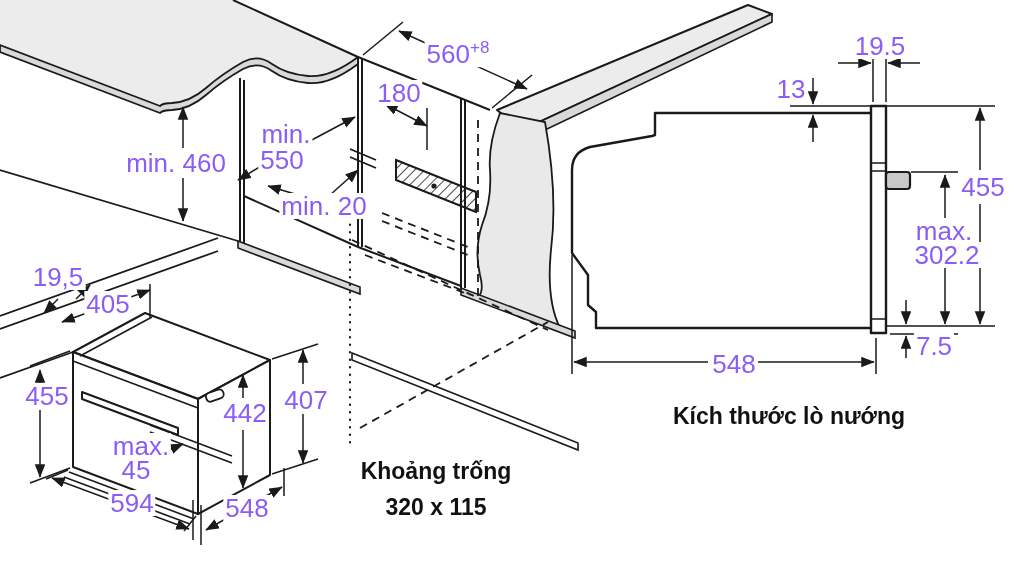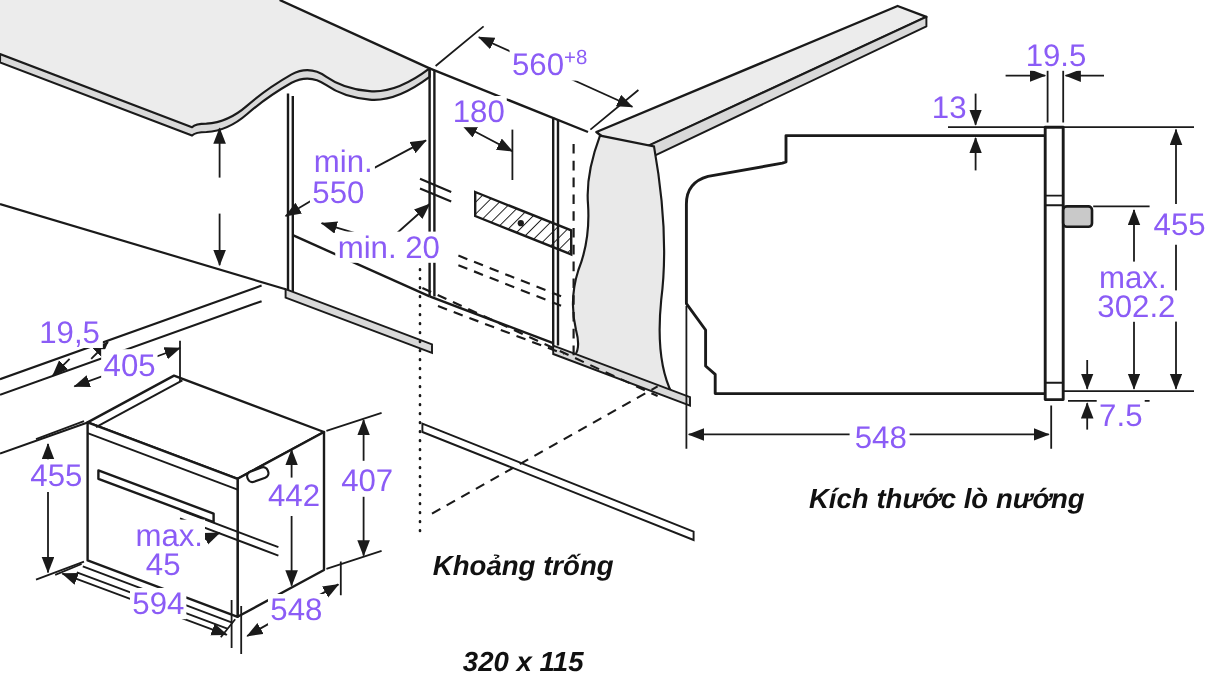--- a/index.html
+++ b/index.html
@@ -3,22 +3,22 @@
 <meta charset="utf-8">
 <style>
   html,body{margin:0;padding:0;background:#fff;}
   .canvas{position:relative;width:1020px;height:570px;background:#fff;overflow:hidden;
           font-family:"Liberation Sans", sans-serif;}
   svg{position:absolute;left:0;top:0;}
   .lbl{position:absolute;transform:translate(-50%,-50%);font-size:26px;line-height:1;
        color:#8b5cf6;background:#fff;padding:0 2px;white-space:nowrap;}
   .lbl sup{font-size:17px;}
   .cap{position:absolute;transform:translate(-50%,-50%);font-size:23px;font-weight:bold;
-       color:#111;white-space:nowrap;text-align:center;background:transparent;font-style:italic;}
-  .cap .line{display:block;line-height:36px;margin-top:44px;}
+       color:#111;white-space:nowrap;text-align:center;background:transparent;}
+  .cap .line{display:block;line-height:36px;}
 </style>
 </head>
 <body>
 
 <div class="canvas">
 
 <svg width="1020" height="570" viewBox="0 0 1020 570">
   <defs>
     <marker id="ah" markerWidth="10" markerHeight="8" refX="8.5" refY="3.5" orient="auto-start-reverse">
       <path d="M0,0 L9,3.5 L0,7 Z" fill="#1a1a1a"></path>
@@ -169,20 +169,21 @@
     <line x1="945" y1="268" x2="945" y2="324" marker-end="url(#ah)"></line>
 
     <line x1="906" y1="300" x2="906" y2="324" marker-end="url(#ah)"></line>
     <line x1="906" y1="358" x2="906" y2="336" marker-end="url(#ah)"></line>
 
     <line x1="708" y1="362" x2="574" y2="362" marker-end="url(#ah)"></line>
     <line x1="758" y1="362" x2="874" y2="362" marker-end="url(#ah)"></line>
   </g>
 </svg>
 
+<div class="lbl" style="left:176px;top:163px">min. 460</div>
 <div class="lbl" style="left:286px;top:134px">min.</div>
 <div class="lbl" style="left:282px;top:160px">550</div>
 <div class="lbl" style="left:458px;top:53px"><span>560</span><sup>+8</sup></div>
 <div class="lbl" style="left:399px;top:93px">180</div>
 <div class="lbl" style="left:324px;top:206px">min. 20</div>
 
 <div class="lbl" style="left:58px;top:277px">19,5</div>
 <div class="lbl" style="left:108px;top:304px">405</div>
 <div class="lbl" style="left:47px;top:396px">455</div>
 <div class="lbl" style="left:245px;top:413px">442</div>

